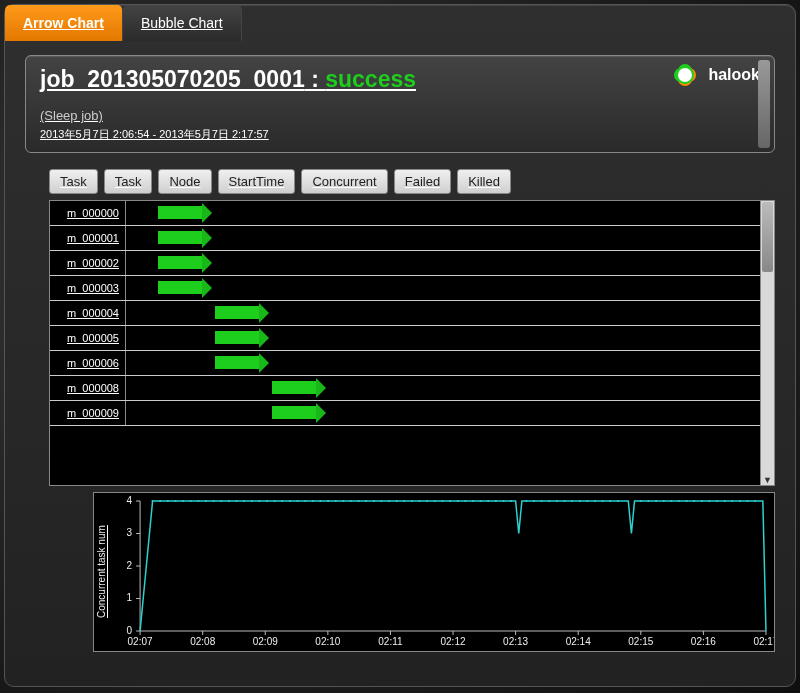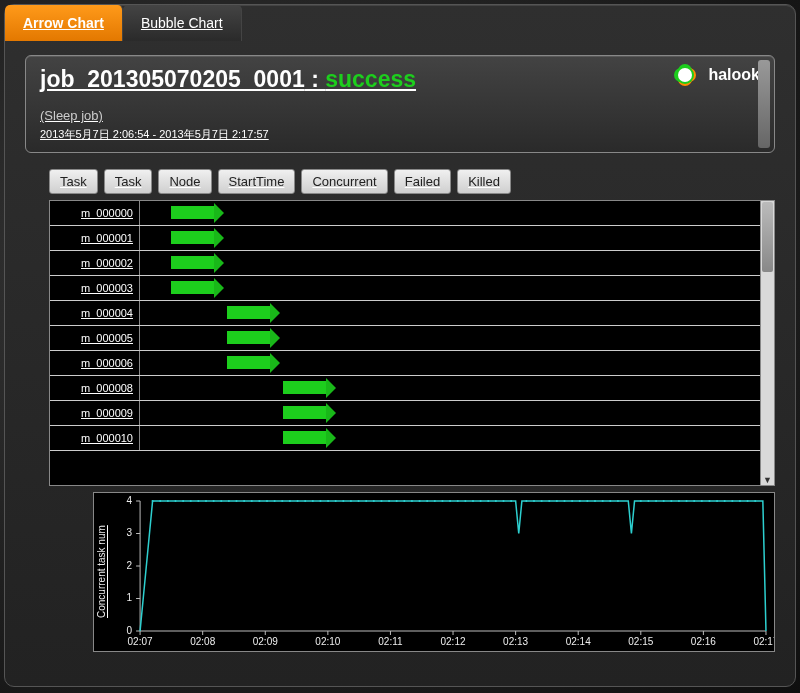--- a/index.html
+++ b/index.html
@@ -86,21 +86,21 @@
   .gantt-body { flex:1; overflow:hidden; position:relative; }
   .gantt-row {
     display: flex;
     align-items: center;
     height: 25px;
     border-bottom: 1px solid #ccc;
     position: relative;
   }
   .gantt-row:first-child { border-top: 0; }
   .row-label {
-    width: 90px;
+    width: 76px;
     font-size: 11px;
     color: #fff;
     text-align: right;
     padding-right: 6px;
     border-right: 1px solid #888;
     height: 100%;
     display:flex; align-items:center; justify-content:flex-end;
   }
   .row-track { flex:1; position:relative; height:100%; }
   .arrow {
@@ -238,26 +238,20 @@
             </div>
           </div>
           <div class="gantt-row">
             <div class="row-label">m_000008</div>
             <div class="row-track">
               <div class="arrow" style="left: 23%; width: 7%;"></div>
             </div>
           </div>
           <div class="gantt-row">
             <div class="row-label">m_000009</div>
-            <div class="row-track">
-              <div class="arrow" style="left: 23%; width: 7%;"></div>
-            </div>
-          </div>
-          <div class="gantt-row">
-            <div class="row-label">m_000010</div>
             <div class="row-track">
               <div class="arrow" style="left: 23%; width: 7%;"></div>
             </div>
           </div>
         </div>
       <div class="gantt-scroll">
         <div class="arr up">▲</div>
         <div class="thumb"></div>
         <div class="arr down">▼</div>
       </div>

